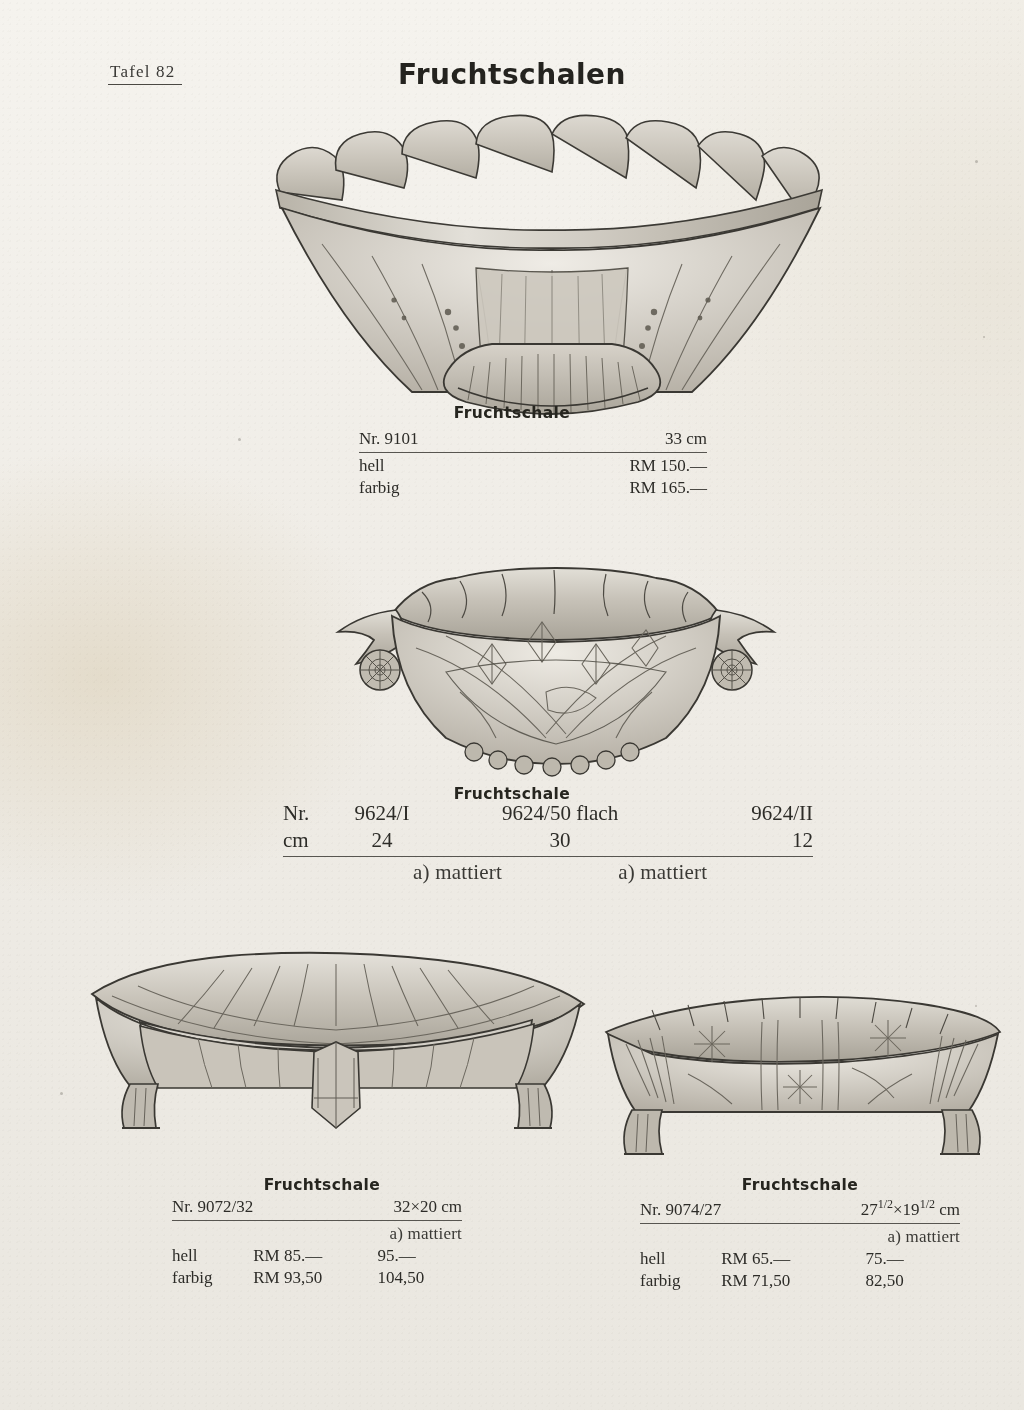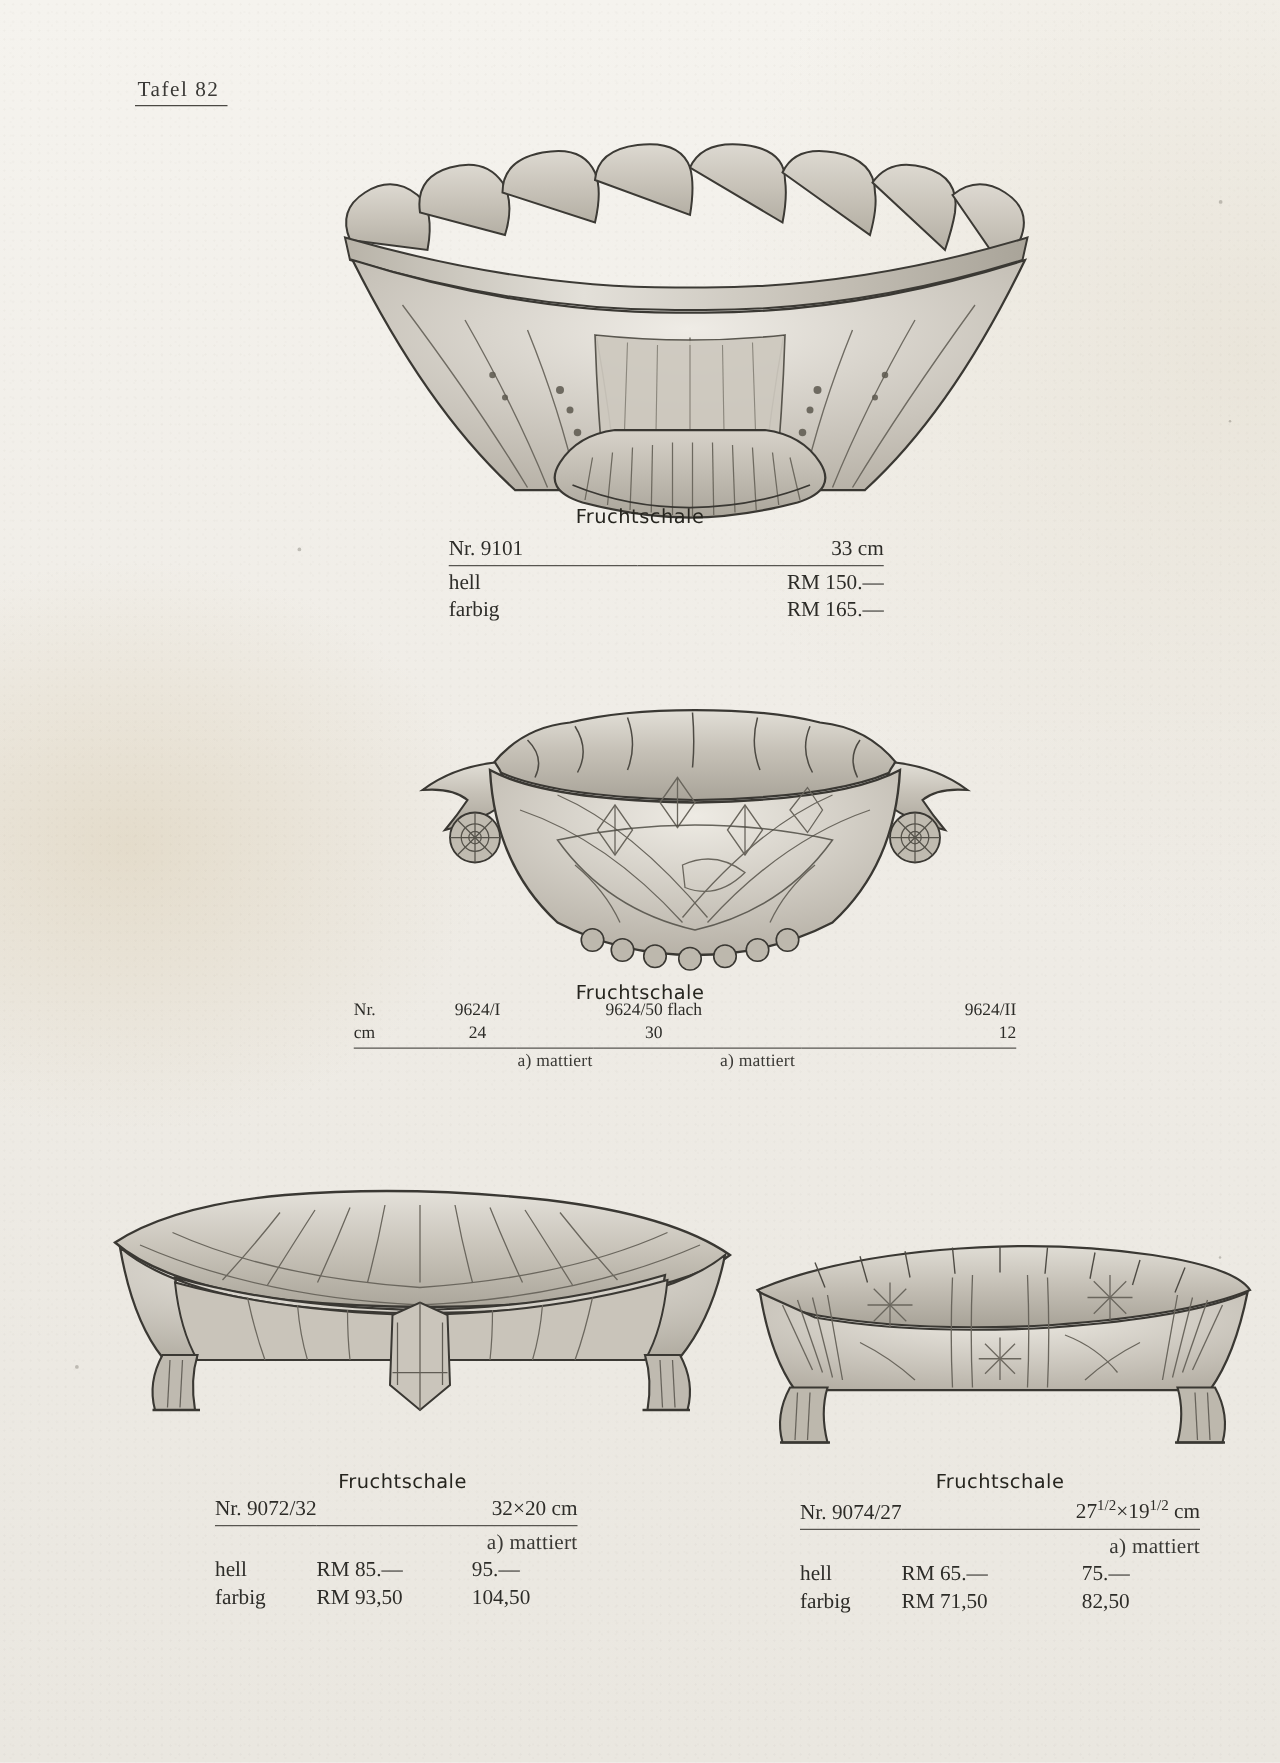--- a/index.html
+++ b/index.html
@@ -64,21 +64,21 @@
     letter-spacing: 0.5px;
     color: #24231f;
   }
 
   
   .fig {
     position: absolute;
   }
   .cap {
     font-family: "DejaVu Sans", sans-serif;
-    font-weight: normal;
+    font-weight: bold;
     font-size: 15.5px;
     letter-spacing: 0.4px;
     text-align: center;
     color: #26251f;
   }
 
   
   .tbl {
     position: absolute;
     font-size: 16.5px;
@@ -113,40 +113,41 @@
     letter-spacing: 0;
   }
   .nowrap { white-space: nowrap; }
 
   
   #tbl-9101 { left: 359px; top: 428px; width: 348px; }
   #tbl-9101 td { font-size: 17px; }
 
   
   #tbl-9624 { left: 283px; top: 800px; width: 530px; }
-  #tbl-9624 td { font-size: 14px; }
+  #tbl-9624 td { font-size: 21px; }
 
   
   #tbl-9072 { left: 172px; top: 1196px; width: 290px; }
   #tbl-9074 { left: 640px; top: 1196px; width: 320px; }
   #tbl-9072 td, #tbl-9074 td { font-size: 17px; margin-left: 24px; }
 </style>
 </head>
 <body>
 
 <div class="page">
 
   <div class="grain"></div>
   <div class="speck" style="left:975px;top:160px;width:3px;height:3px;"></div>
   <div class="speck" style="left:983px;top:336px;width:2px;height:2px;"></div>
   <div class="speck" style="left:238px;top:438px;width:3px;height:3px;"></div>
   <div class="speck" style="left:60px;top:1092px;width:3px;height:3px;"></div>
   <div class="speck" style="left:975px;top:1005px;width:2px;height:2px;"></div>
 
   <div class="tafel">Tafel 82</div>
+  <div class="page-title">Fruchtschalen</div>
 
   <div class="fig" style="left:262px;top:104px;width:580px;height:300px;">
     <svg viewBox="0 0 580 300" width="580" height="300">
       <defs>
         <linearGradient id="g1" x1="0" y1="0" x2="0" y2="1">
           <stop offset="0" stop-color="#ddd9d1"></stop>
           <stop offset="0.5" stop-color="#c9c4ba"></stop>
           <stop offset="1" stop-color="#b4afa4"></stop>
         </linearGradient>
         <linearGradient id="g1b" x1="0" y1="0" x2="1" y2="0">

